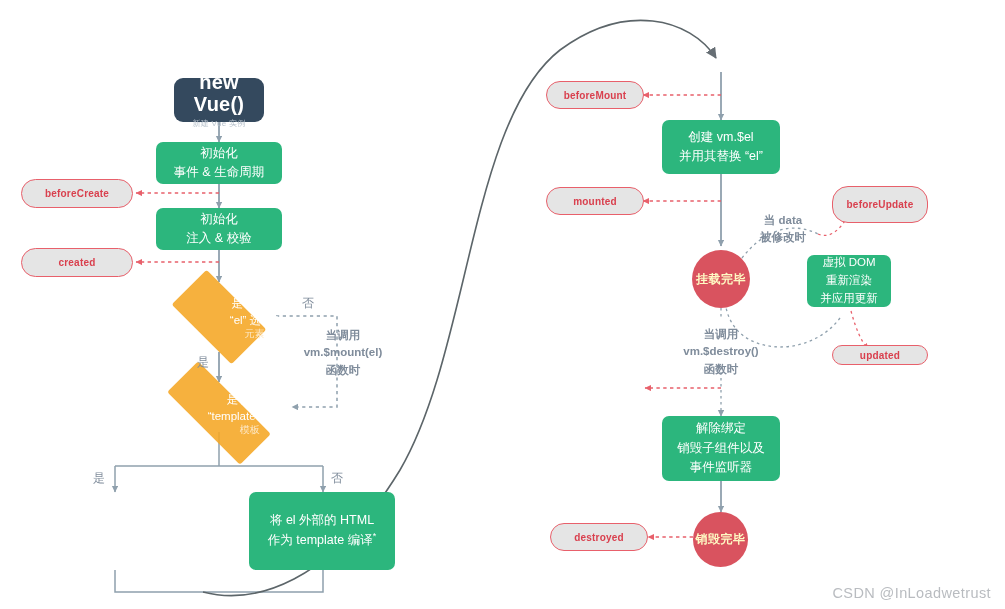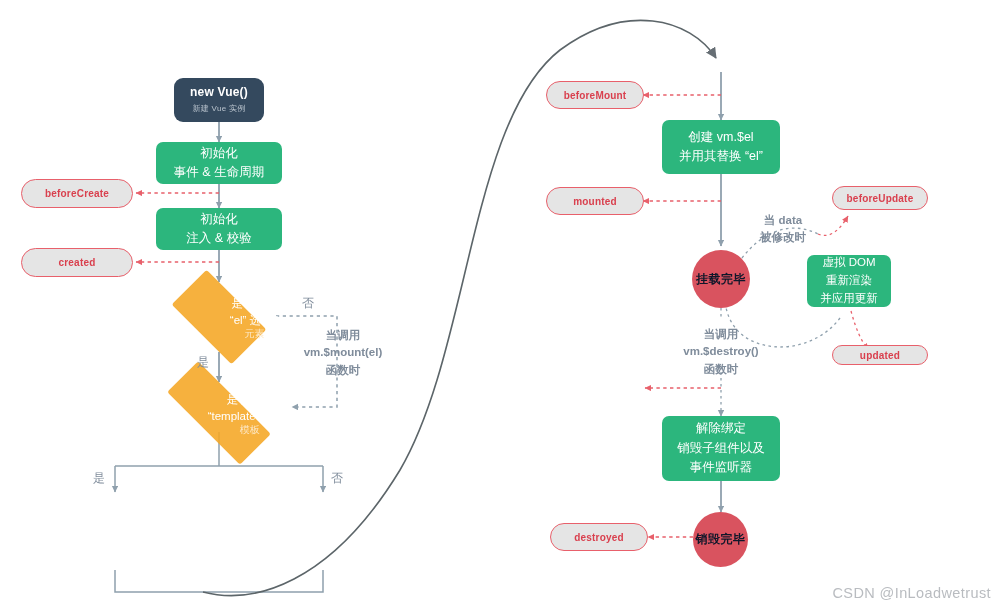--- a/index.html
+++ b/index.html
@@ -37,21 +37,21 @@
     z-index: 3;
   }
 
   
   .n-start {
     background: #34495e;
     border-radius: 9px;
     color: #ffffff;
   }
   .n-start .l1 {
-    font-size: 12px;
+    font-size: 20px;
     font-weight: bold;
     letter-spacing: 0.2px;
     line-height: 1.1;
   }
   .n-start .sub {
     font-size: 8px;
     color: #b9c3cd;
     margin-top: 3px;
     letter-spacing: 0.3px;
   }
@@ -102,21 +102,21 @@
     font-size: 10px;
     color: #fde9c9;
     line-height: 1;
     margin-top: 1px;
   }
 
   
   .n-circle {
     background: #d9535f;
     border-radius: 50%;
-    color: #0f172a;
+    color: #fef9c3;
     font-size: 12px;
     font-weight: bold;
     letter-spacing: 0.5px;
   }
 
   
   .n-hook {
     border: 1.6px solid #e8606b;
     background: #e5e5e5;
     border-radius: 16px;
@@ -269,20 +269,26 @@
   <div class="node n-diamond" style="left:146px; top:382px; width:146px; height:62px;">
     <div class="dshape"></div>
     <div class="dtext">
       <div>是否指定</div>
       <div>“template” 选项?</div>
       <div class="sub">模板</div>
     </div>
   </div>
 
 
+  <div class="node n-green" style="left:249px; top:492px; width:146px; height:78px;">
+    <span>将 el 外部的 HTML</span>
+    <span>
+      <span>作为 template 编译</span><span class="star">*</span>
+    </span>
+  </div>
 
   <div class="node n-green" style="left:662px; top:120px; width:118px; height:54px;">
     <span>创建  vm.$el</span>
     <span>并用其替换 “el”</span>
   </div>
 
   <div class="node n-circle" style="left:692px; top:250px; width:58px; height:58px;">
     <span>挂载完毕</span>
   </div>
 
@@ -311,21 +317,21 @@
   </div>
 
   <div class="node n-hook" style="left:546px; top:81px; width:98px; height:28px;">
     <span>beforeMount</span>
   </div>
 
   <div class="node n-hook" style="left:546px; top:187px; width:98px; height:28px;">
     <span>mounted</span>
   </div>
 
-  <div class="node n-hook" style="left:832px; top:186px; width:96px; height:24px;text-align:right;">
+  <div class="node n-hook" style="left:832px; top:186px; width:96px; height:37px;text-align:right;">
     <span>beforeUpdate</span>
   </div>
 
   <div class="node n-hook" style="left:832px; top:345px; width:96px; height:20px;">
     <span>updated</span>
   </div>
 
 
   <div class="node n-hook" style="left:550px; top:523px; width:98px; height:28px;">
     <span>destroyed</span>

